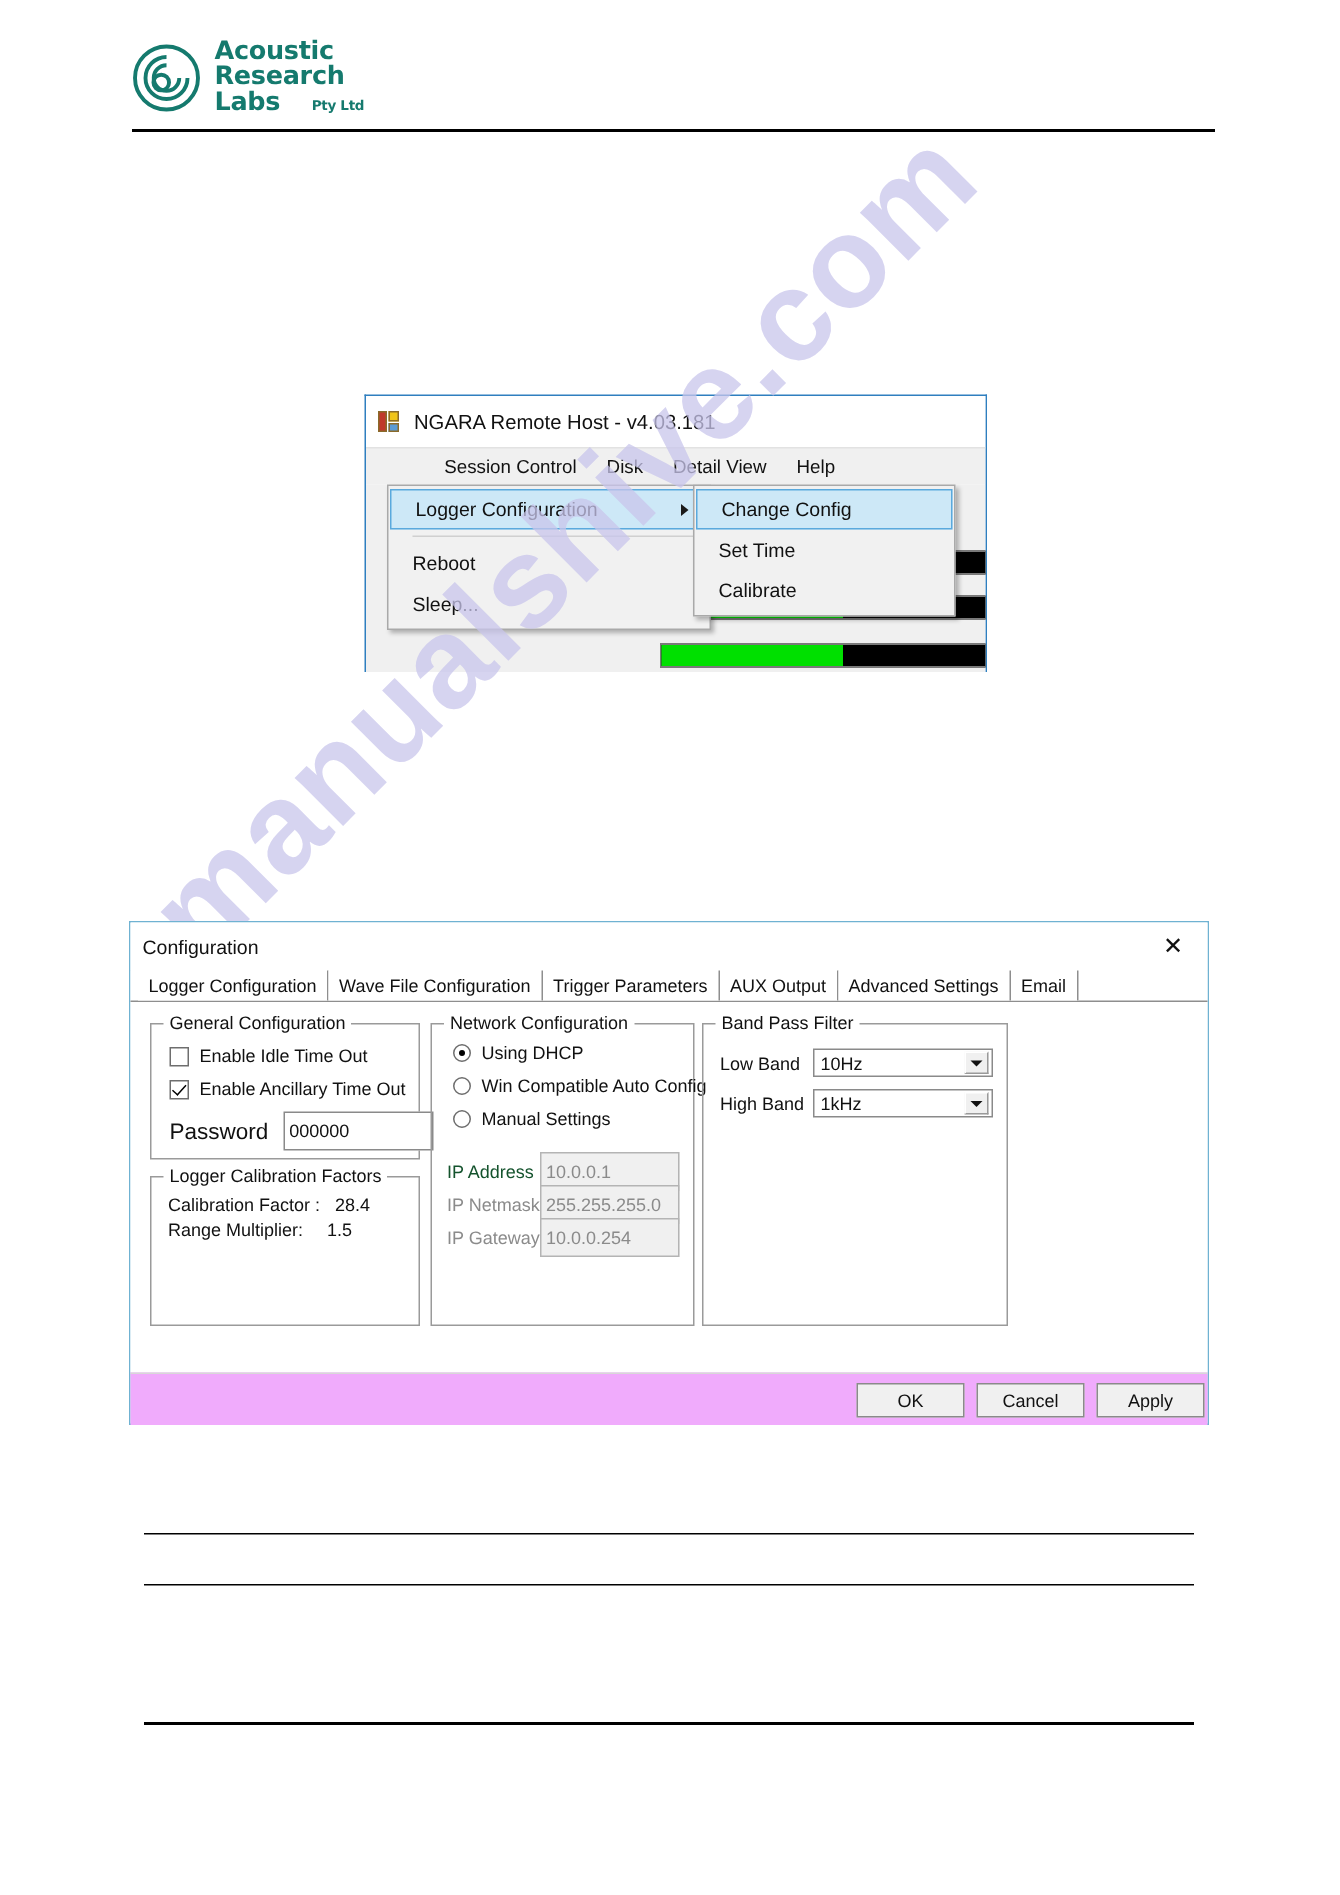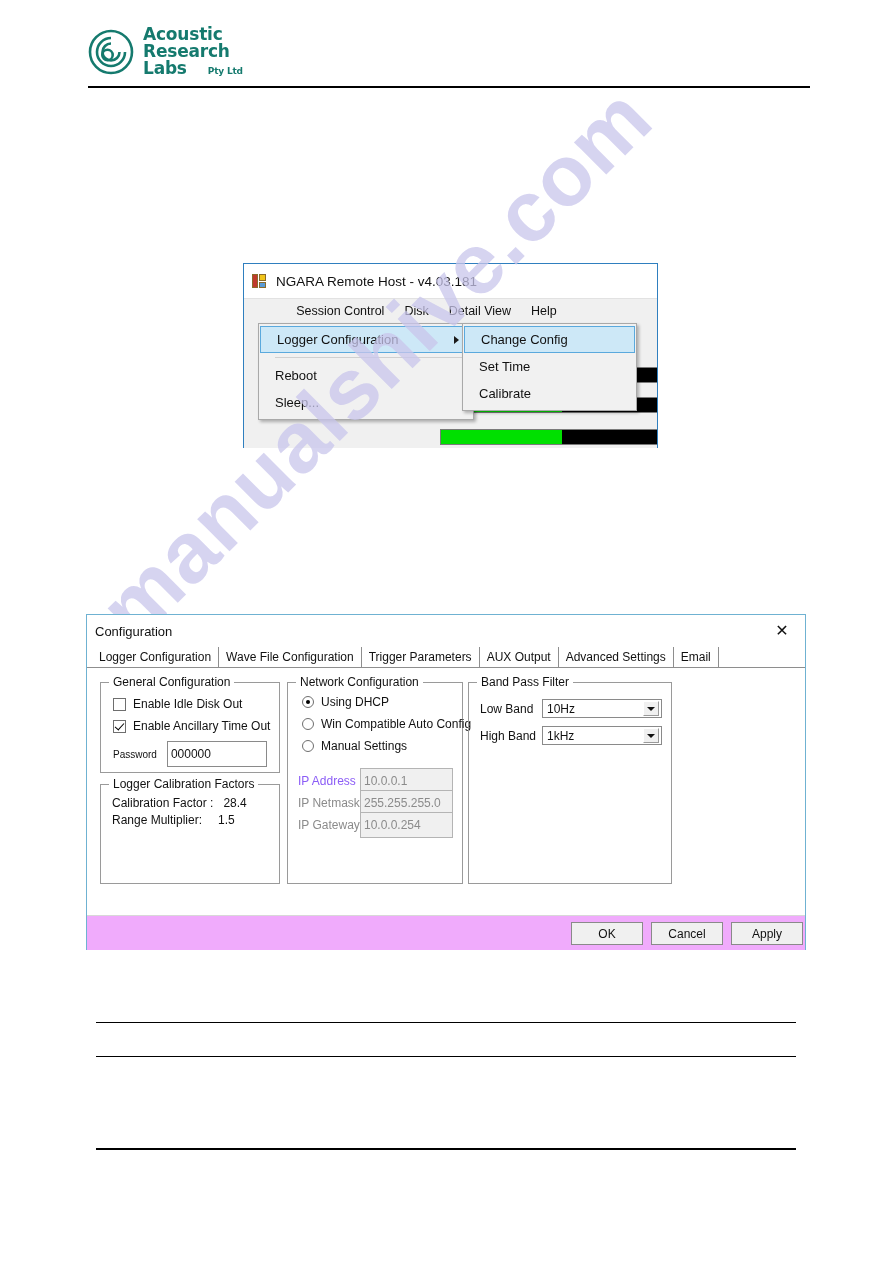--- a/index.html
+++ b/index.html
@@ -460,28 +460,28 @@
     <div class="cfg-tab">Email</div>
     <div class="spacer"></div>
   </div>
 
   <div id="cfg-page">
 
     <div class="group" id="grp-general">
       <div class="legend">General Configuration</div>
       <div class="row" style="position:absolute; left:12px; top:14px;">
         <span class="chk"></span>
-        <span class="ctl-label">Enable Idle Disk Out</span>
+        <span class="ctl-label">Enable Idle Time Out</span>
       </div>
       <div class="row" style="position:absolute; left:12px; top:36px;">
         <span class="chk checked"></span>
         <span class="ctl-label">Enable Ancillary Time Out</span>
       </div>
       <div class="row" style="position:absolute; left:12px; top:58px;">
-        <span style="font-size:10px;">Password</span>
+        <span style="font-size:15px;">Password</span>
         <span class="textbox" style="margin-left:10px; width:100px;">000000</span>
       </div>
     </div>
 
     <div class="group" id="grp-calib">
       <div class="legend">Logger Calibration Factors</div>
       <div class="row" style="position:absolute; left:11px; top:11px;">
         <span style="font-size:12px;">Calibration Factor :</span>
         <span style="font-size:12px; margin-left:10px;">28.4</span>
       </div>
@@ -500,21 +500,21 @@
       <div class="row" style="position:absolute; left:14px; top:34px;align-items:center;">
         <span class="radio"></span>
         <span class="ctl-label">Win Compatible Auto Config</span>
       </div>
       <div class="row" style="position:absolute; left:14px; top:56px;">
         <span class="radio"></span>
         <span class="ctl-label">Manual Settings</span>
       </div>
 
       <div class="row" style="position:absolute; left:10px; top:85px;">
-        <span style="font-size:12px; color:#8b5cf6; width:62px;">IP Address</span>
+        <span style="font-size:12px; color:#14532d; width:62px;">IP Address</span>
         <span class="textbox disabled" style="width:93px;">10.0.0.1</span>
       </div>
       <div class="row" style="position:absolute; left:10px; top:107px;">
         <span style="font-size:12px; color:#8b8b8b; width:62px;">IP Netmask</span>
         <span class="textbox disabled" style="width:93px;">255.255.255.0</span>
       </div>
       <div class="row" style="position:absolute; left:10px; top:129px;">
         <span style="font-size:12px; color:#8b8b8b; width:62px;">IP Gateway</span>
         <span class="textbox disabled" style="width:93px;">10.0.0.254</span>
       </div>

